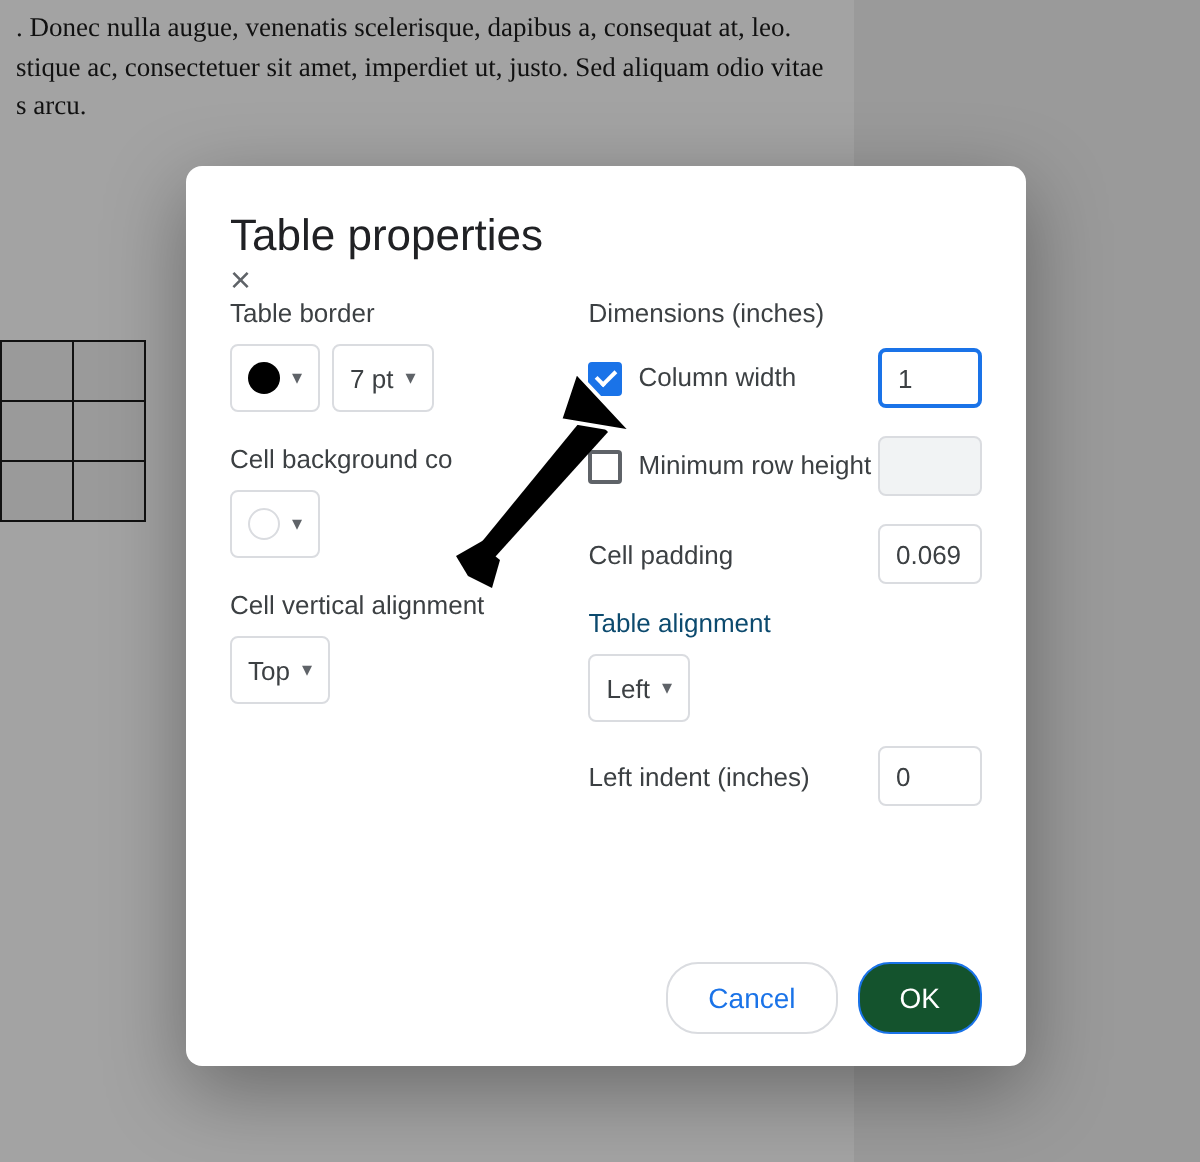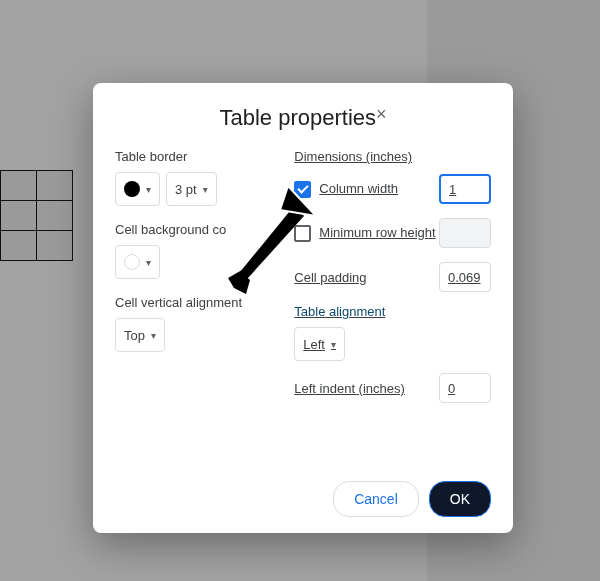--- a/index.html
+++ b/index.html
@@ -51,21 +51,21 @@
     border-radius: 8px;
     box-shadow: 0 12px 40px rgba(0,0,0,.35);
     padding: 22px 22px 16px 22px;
     display: flex;
     flex-direction: column;
   }
   .dialog-header {
     display: flex;
     align-items: flex-start;
     justify-content: center;
-    margin-bottom: 18px;
+    flex-direction: column;
   }
   .dialog-title {
     font-family: "Google Sans", Arial, sans-serif;
     font-size: 22px;
     font-weight: 400;
     color: #202124;
     margin: 0;
   }
   .close-x {
     font-size: 18px;
@@ -76,21 +76,21 @@
     padding: 0;
     line-height: 1;
   }
   .body {
     display: flex;
     gap: 28px;
     font-size: 13px;
     color: #3c4043;
   }
   .col-left { flex: 1; }
-  .col-right { flex: 1.3; text-decoration: underline; }
+  .col-right { flex: 1.3; }
   .sect-label {
     font-size: 13px;
     color: #3c4043;
     margin: 0 0 8px 0;
   }
   .dropdown {
     display: inline-flex;
     align-items: center;
     height: 34px;
     border: 1px solid #dadce0;
@@ -190,35 +190,40 @@
     border-radius: 16px;
     cursor: pointer;
     font-weight: 500;
   }
   .btn.text {
     background: #fff;
     border: 1px solid #dadce0;
     color: #1a73e8;
   }
   .btn.fill {
-    background: #0f172a;
+    background: #14532d;
     border: 1px solid #1a73e8;
     color: #fff;
   }
   .annot-arrow {
     position: absolute;
     pointer-events: none;
   }
 </style>
 </head>
 <body>
 
 <div class="backdrop"></div>
 
 <div class="page">
+  <div class="page-text">
+    <span>. Donec nulla augue, venenatis scelerisque, dapibus a, consequat at, leo.</span><br>
+    <span>stique ac, consectetuer sit amet, imperdiet ut, justo. Sed aliquam odio vitae</span><br>
+    <span>s arcu.</span>
+  </div>
   <table class="bg-table">
     <tbody>
         <tr>
           <td></td>
           <td></td>
         </tr>
     <tr>
           <td></td>
           <td></td>
         </tr>
@@ -242,21 +247,21 @@
     <div class="col-left">
 
       <div class="section">
         <p class="sect-label">Table border</p>
         <div class="row">
           <div class="dropdown">
             <span class="color-swatch black"></span>
             <span class="caret">▾</span>
           </div>
           <div class="dropdown">
-            <span>3 pt</span>
+            <span>7 pt</span>
             <span class="caret">▾</span>
           </div>
         </div>
       </div>
 
       <div class="section">
         <p class="sect-label">Cell background co</p>
         <div class="row">
           <div class="dropdown">
             <span class="color-swatch none"></span>

